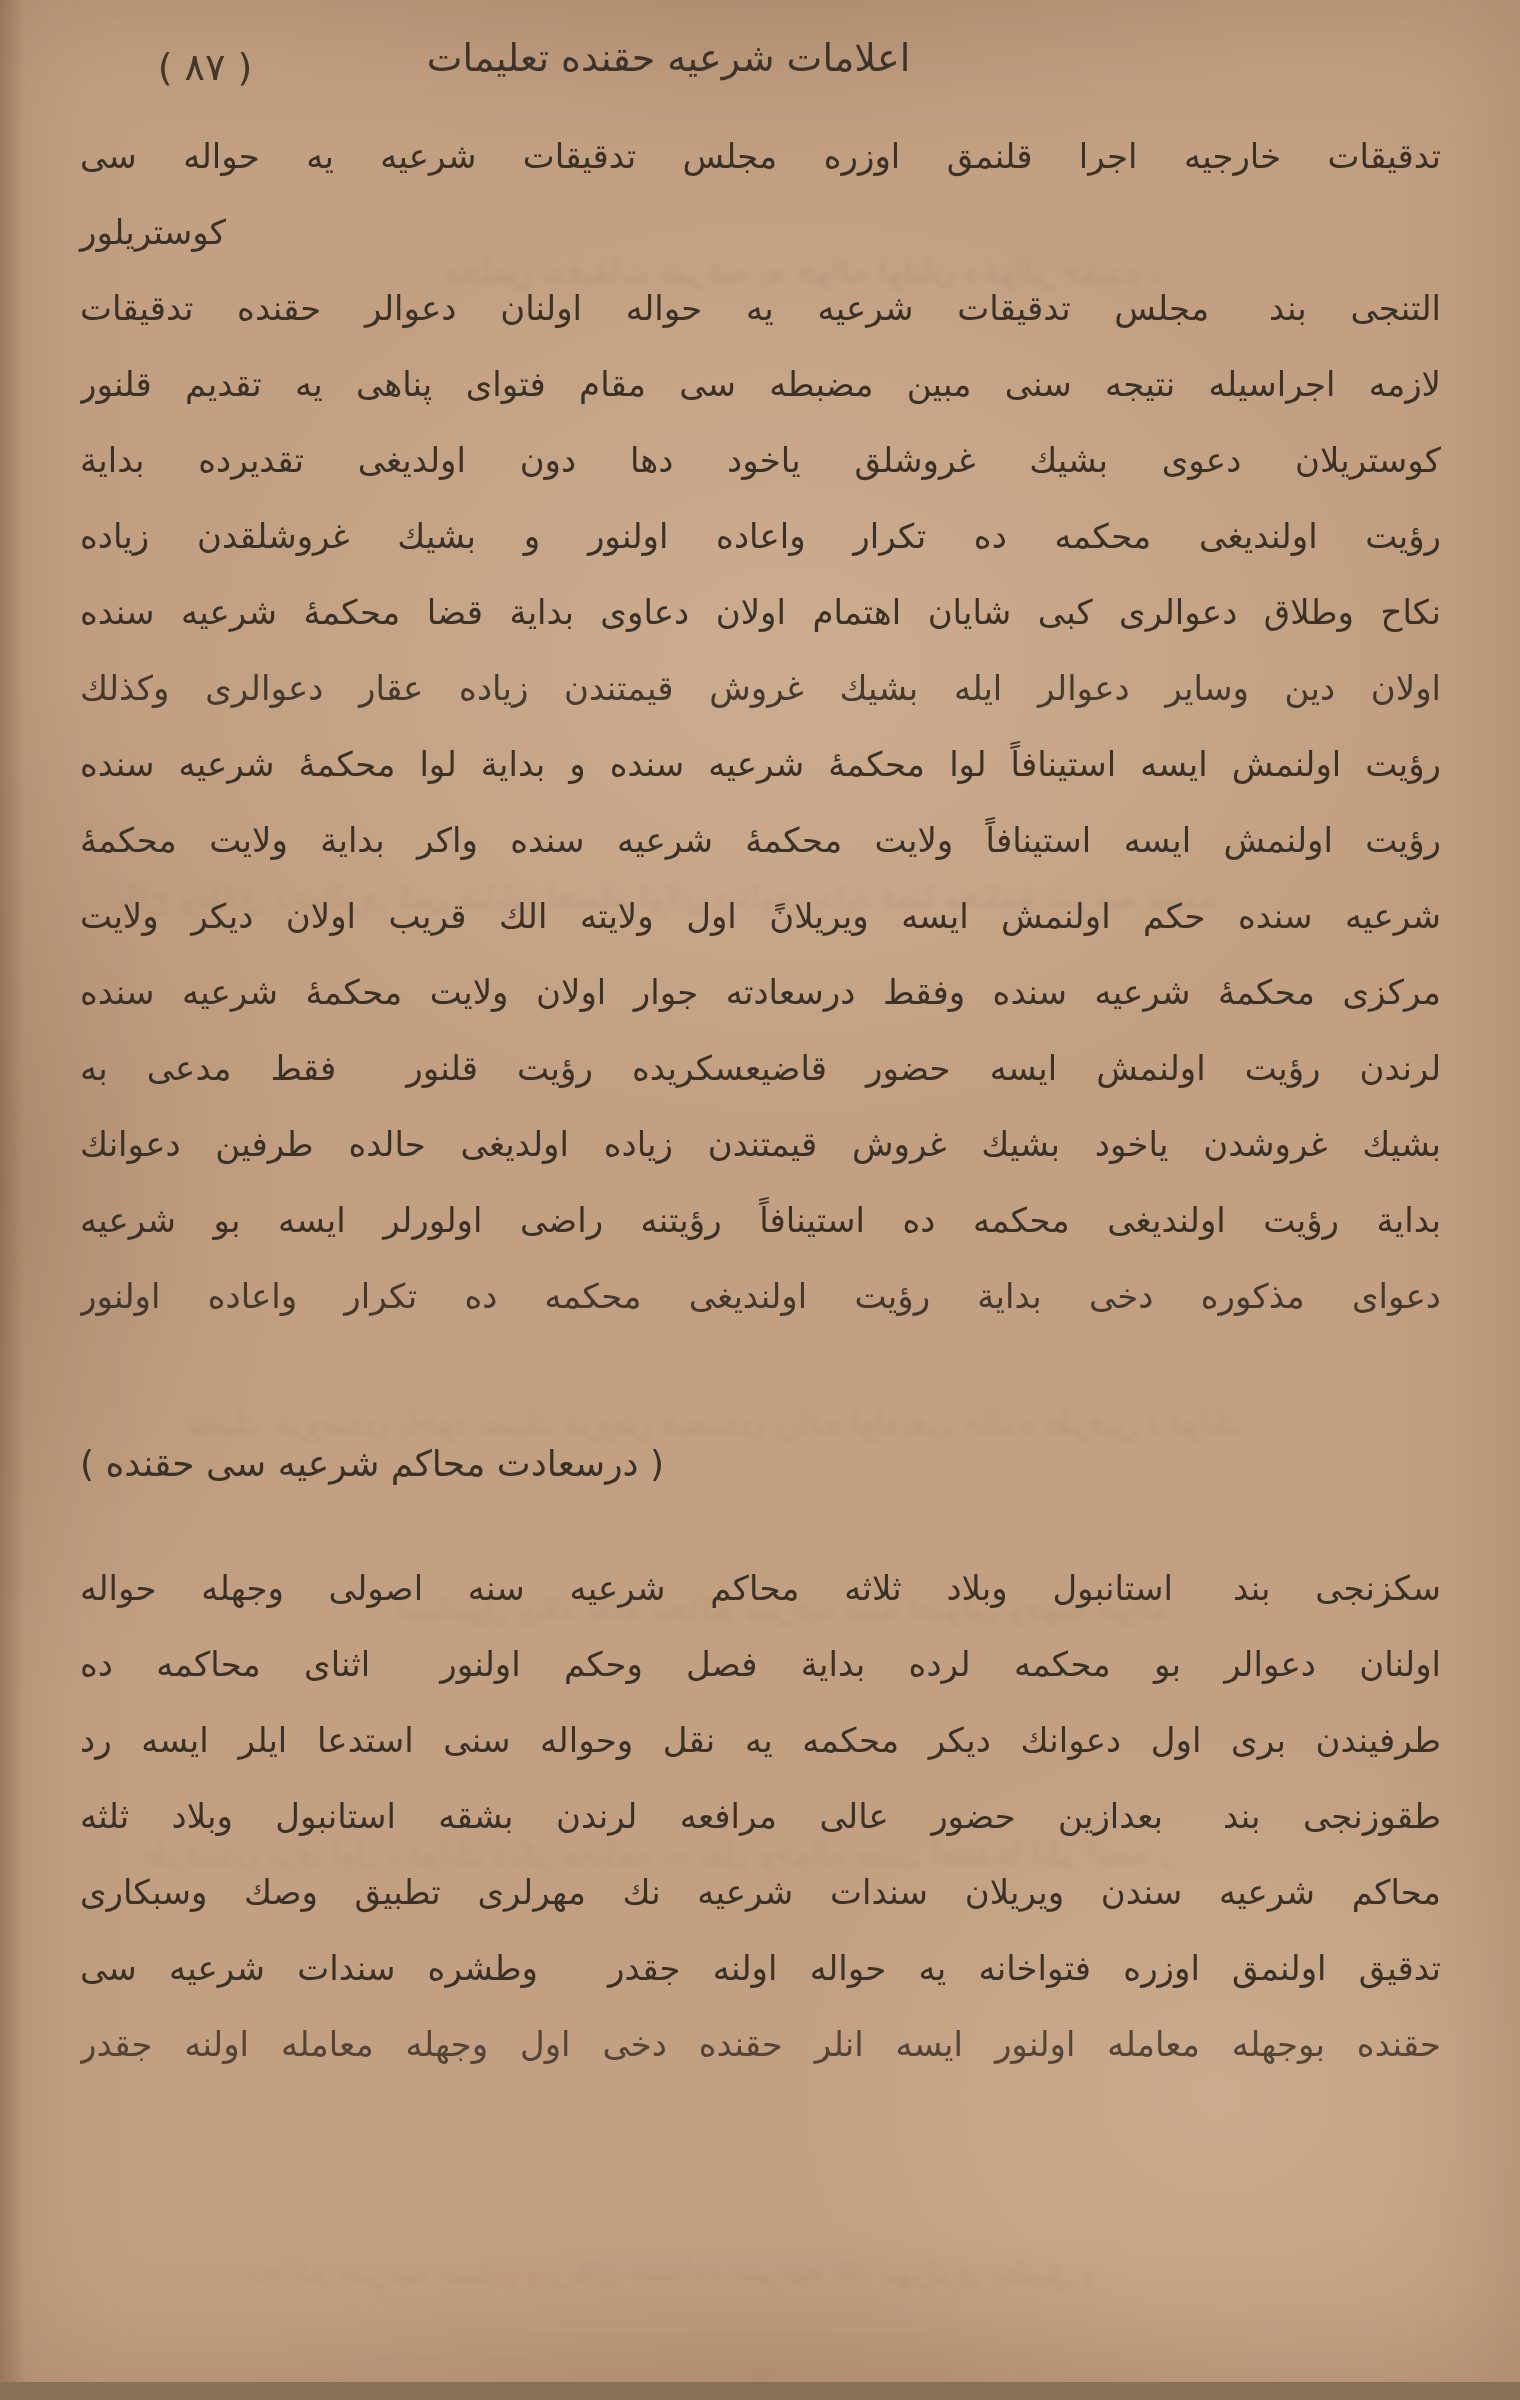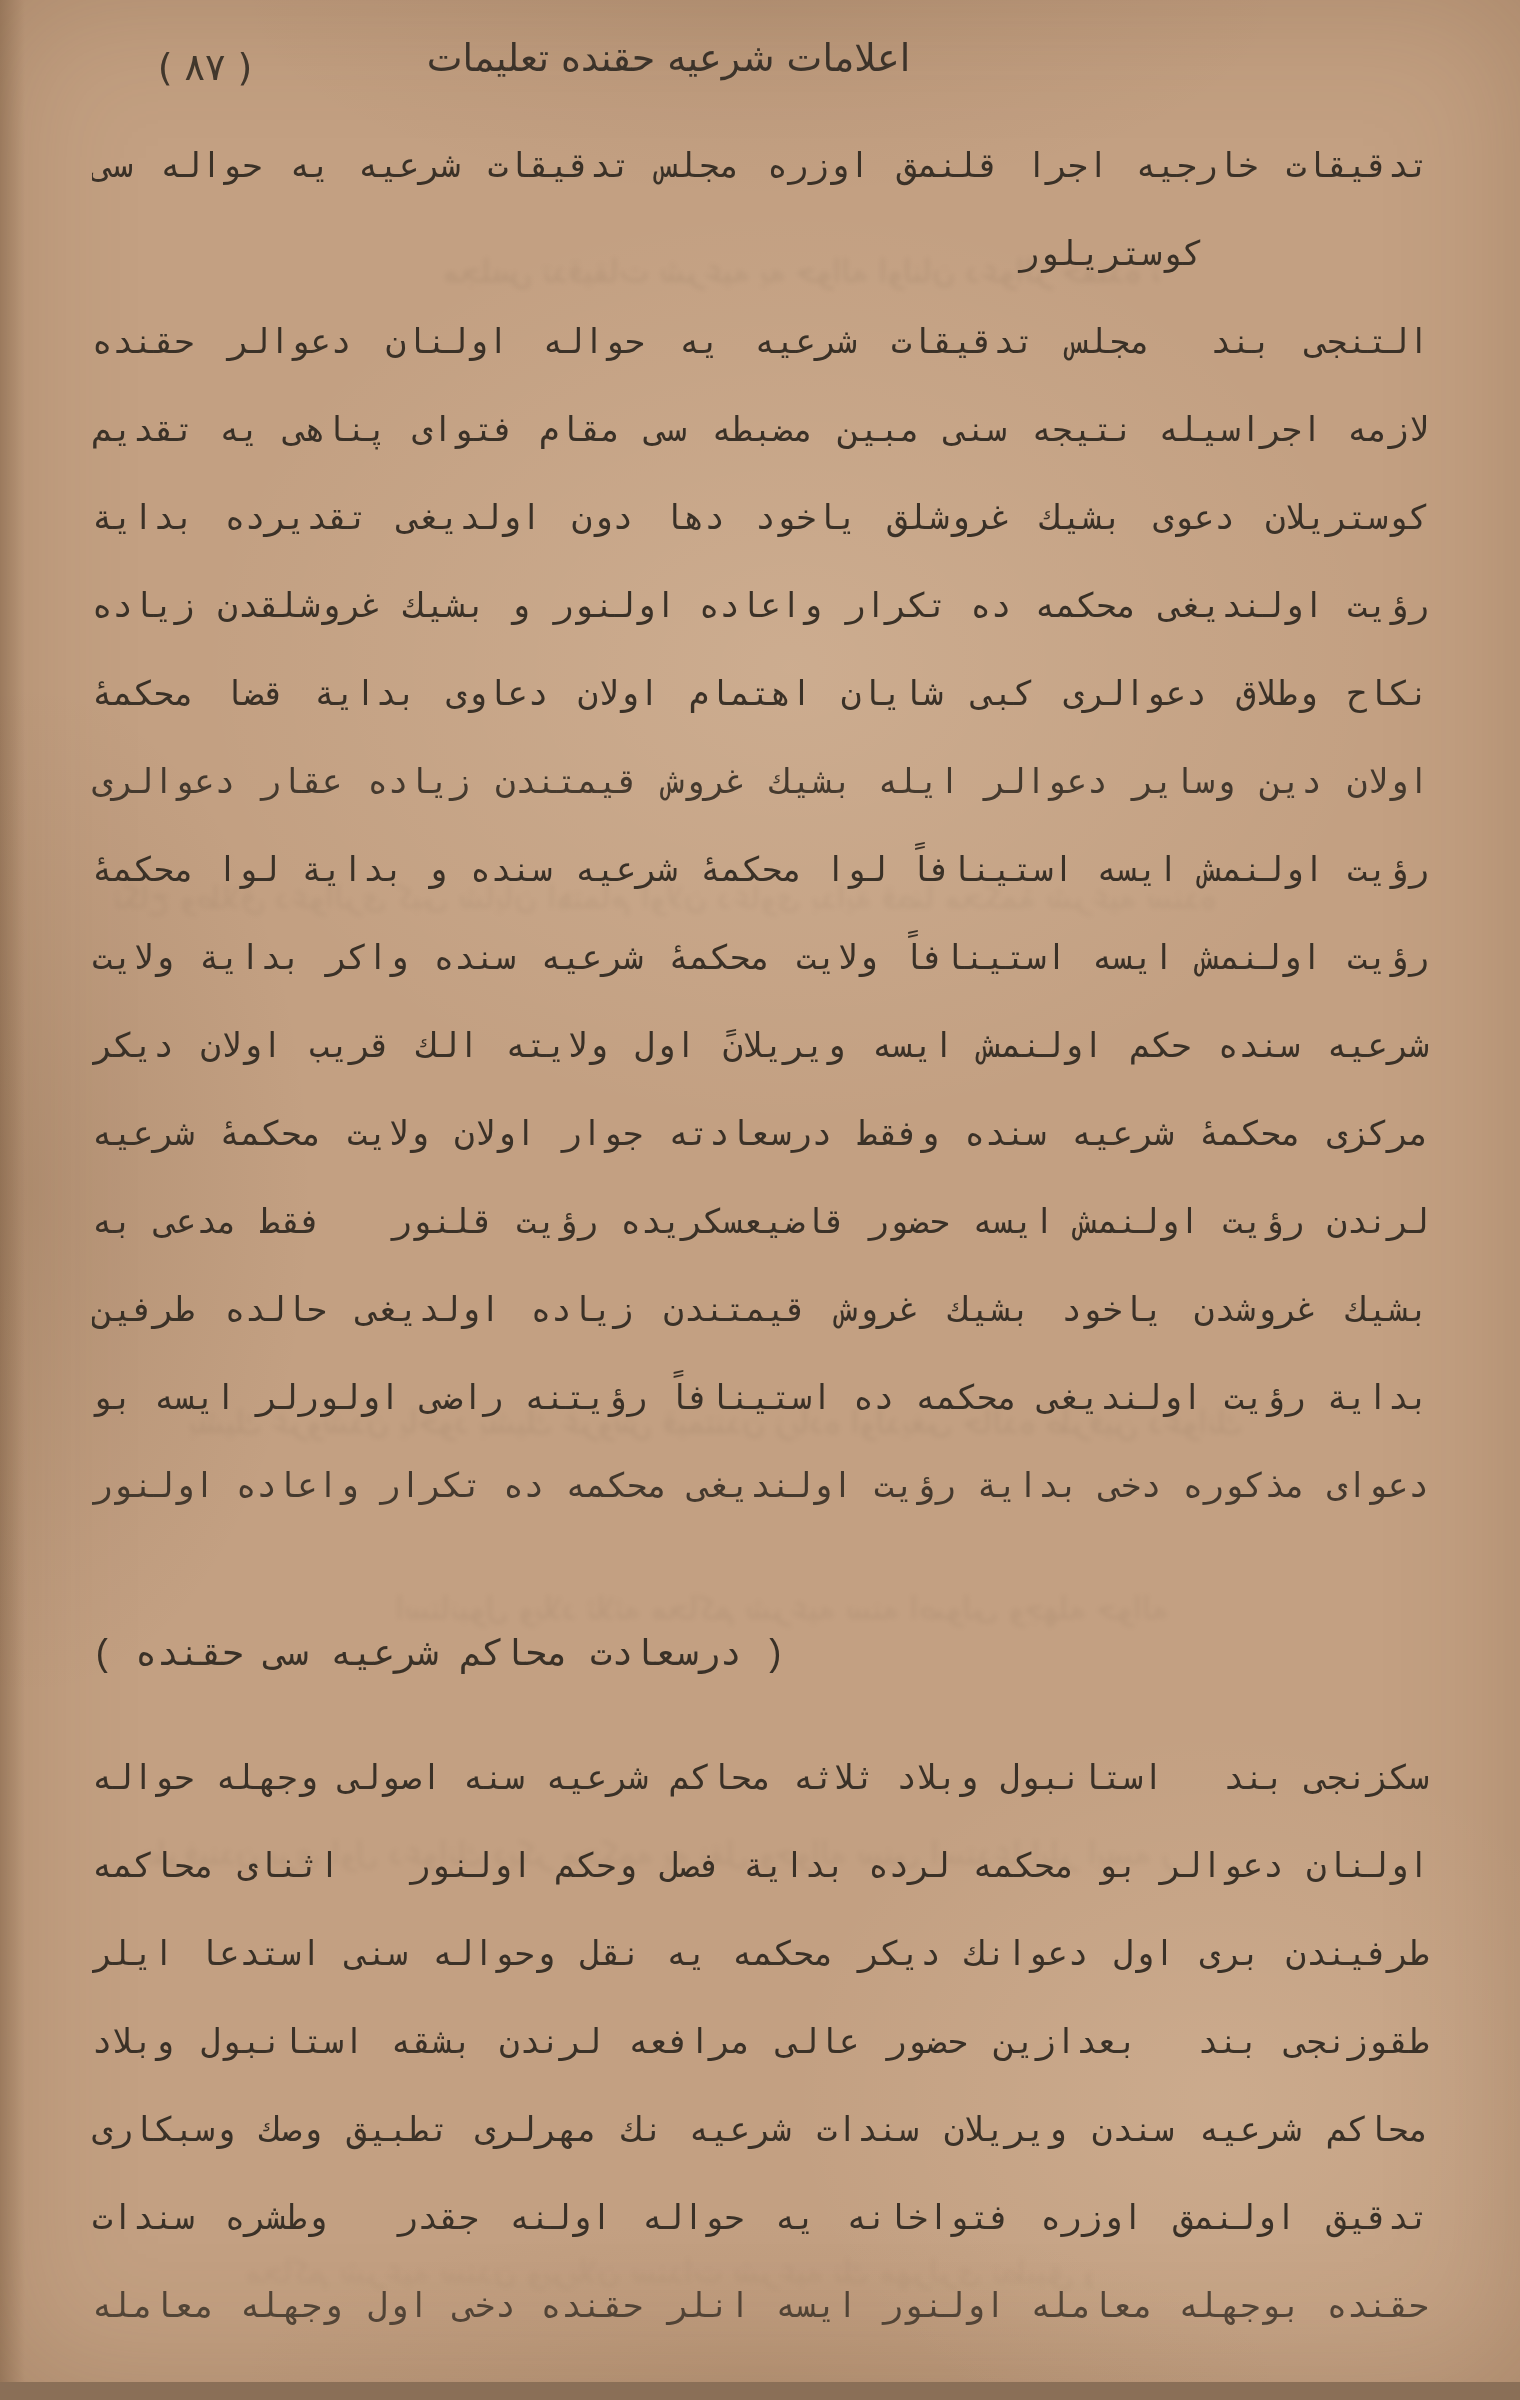--- a/index.html
+++ b/index.html
@@ -27,25 +27,25 @@
   .running-title{
     position:absolute;left:339px;top:36px;width:659px;
     direction:rtl;text-align:center;font-size:38px;color:#3c332a;
   }
   
   .body-block{
     position:absolute;left:80px;right:80px;top:118px;
     direction:rtl;
   }
   .line{
-    height:76px;line-height:76px;margin:12px;
-    font-size:34px;white-space:nowrap;font-family:Liberation Mono, monospace;
+    height:76px;line-height:76px;margin:0;
+    font-size:34px;white-space:nowrap;
   }
   .full{text-align:justify;text-align-last:justify;white-space:normal;overflow:hidden;}
-  .startline{text-align:right;}
+  .startline{text-align:left;}
   .indent-cont{padding-right:226px;}
   .bend{margin-left:60px;}
   .gap{display:inline-block;width:70px;}
   .center-heading{
     text-align:left;font-size:36px;
     margin-top:92px;margin-bottom:48px;
     letter-spacing:0.9px;
   }
   .faded{opacity:.82;filter:blur(0.4px);}
   .soft{opacity:.92;}

